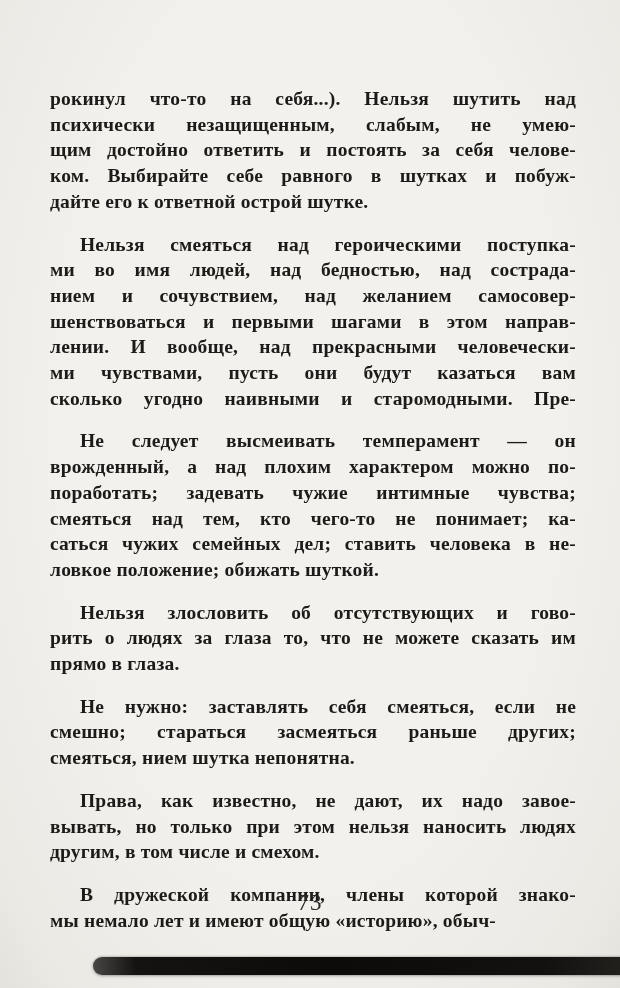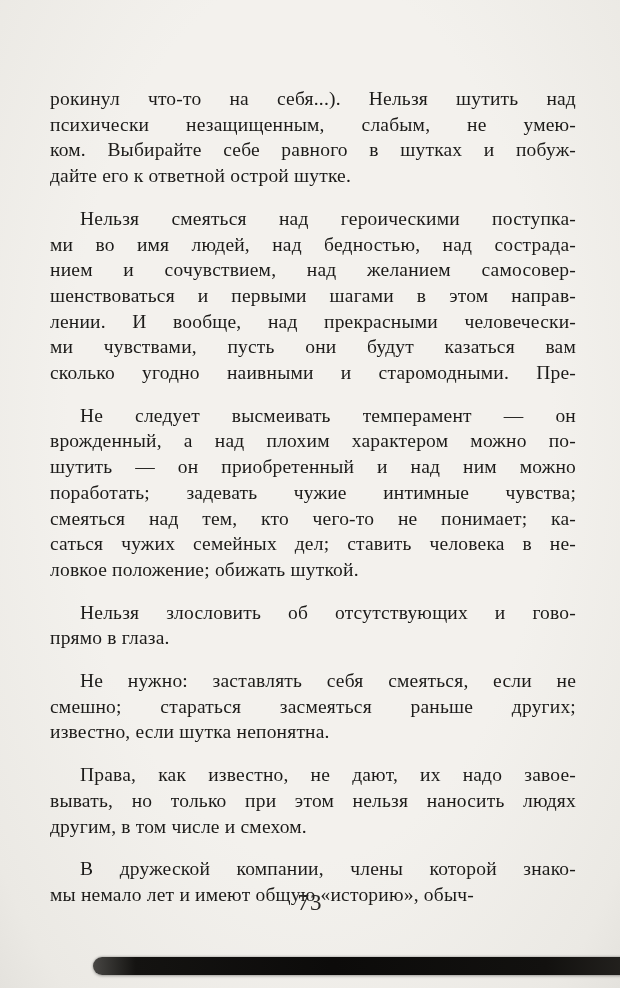--- a/index.html
+++ b/index.html
@@ -26,20 +26,21 @@
     left: 50px;
     top: 86px;
     width: 526px;
     font-size: 19.5px;
     line-height: 25.7px;
     letter-spacing: 0.2px;
   }
   .para {
     margin: 0;
     padding: 0;
+    font-weight: bold;
   }
   .line {
     text-align: justify;
     
     text-align-last: justify;
     min-height: 25.7px;
   }
   .line.last {
     text-align-last: left;
   }
@@ -74,49 +75,50 @@
   }
 </style>
 </head>
 <body>
 
 <div class="page">
   <div class="text-block">
       <div class="para">
         <div class="line">рокинул что-то на себя...). Нельзя шутить над</div>
         <div class="line">психически незащищенным, слабым, не умею-</div>
+        <div class="line">щим достойно ответить и постоять за себя челове-</div>
         <div class="line">ком. Выбирайте себе равного в шутках и побуж-</div>
         <div class="line last">дайте его к ответной острой шутке.</div>
       </div>
       <div class="para">
         <div class="line indent">Нельзя смеяться над героическими поступка-</div>
         <div class="line">ми во имя людей, над бедностью, над сострада-</div>
         <div class="line">нием и сочувствием, над желанием самосовер-</div>
         <div class="line">шенствоваться и первыми шагами в этом направ-</div>
         <div class="line">лении. И вообще, над прекрасными человечески-</div>
         <div class="line">ми чувствами, пусть они будут казаться вам</div>
         <div class="line">сколько угодно наивными и старомодными. Пре-</div>
       </div>
       <div class="para">
         <div class="line indent">Не следует высмеивать темперамент — он</div>
         <div class="line">врожденный, а над плохим характером можно по-</div>
-        <div class="line">шутить — он приобретенный и над ним можно</div>
         <div class="line">поработать; задевать чужие интимные чувства;</div>
         <div class="line">смеяться над тем, кто чего-то не понимает; ка-</div>
         <div class="line">саться чужих семейных дел; ставить человека в не-</div>
         <div class="line last">ловкое положение; обижать шуткой.</div>
       </div>
       <div class="para">
         <div class="line indent">Нельзя злословить об отсутствующих и гово-</div>
+        <div class="line">рить о людях за глаза то, что не можете сказать им</div>
         <div class="line last">прямо в глаза.</div>
       </div>
       <div class="para">
         <div class="line indent">Не нужно: заставлять себя смеяться, если не</div>
         <div class="line">смешно; стараться засмеяться раньше других;</div>
-        <div class="line last">известно, если шутка непонятна.</div>
+        <div class="line last">смеяться, нием шутка непонятна.</div>
       </div>
       <div class="para">
         <div class="line indent">Права, как известно, не дают, их надо завое-</div>
         <div class="line">вывать, но только при этом нельзя наносить людях</div>
         <div class="line last">другим, в том числе и смехом.</div>
       </div>
       <div class="para">
         <div class="line indent">В дружеской компании, члены которой знако-</div>
         <div class="line last">мы немало лет и имеют общую «историю», обыч-</div>
       </div>

